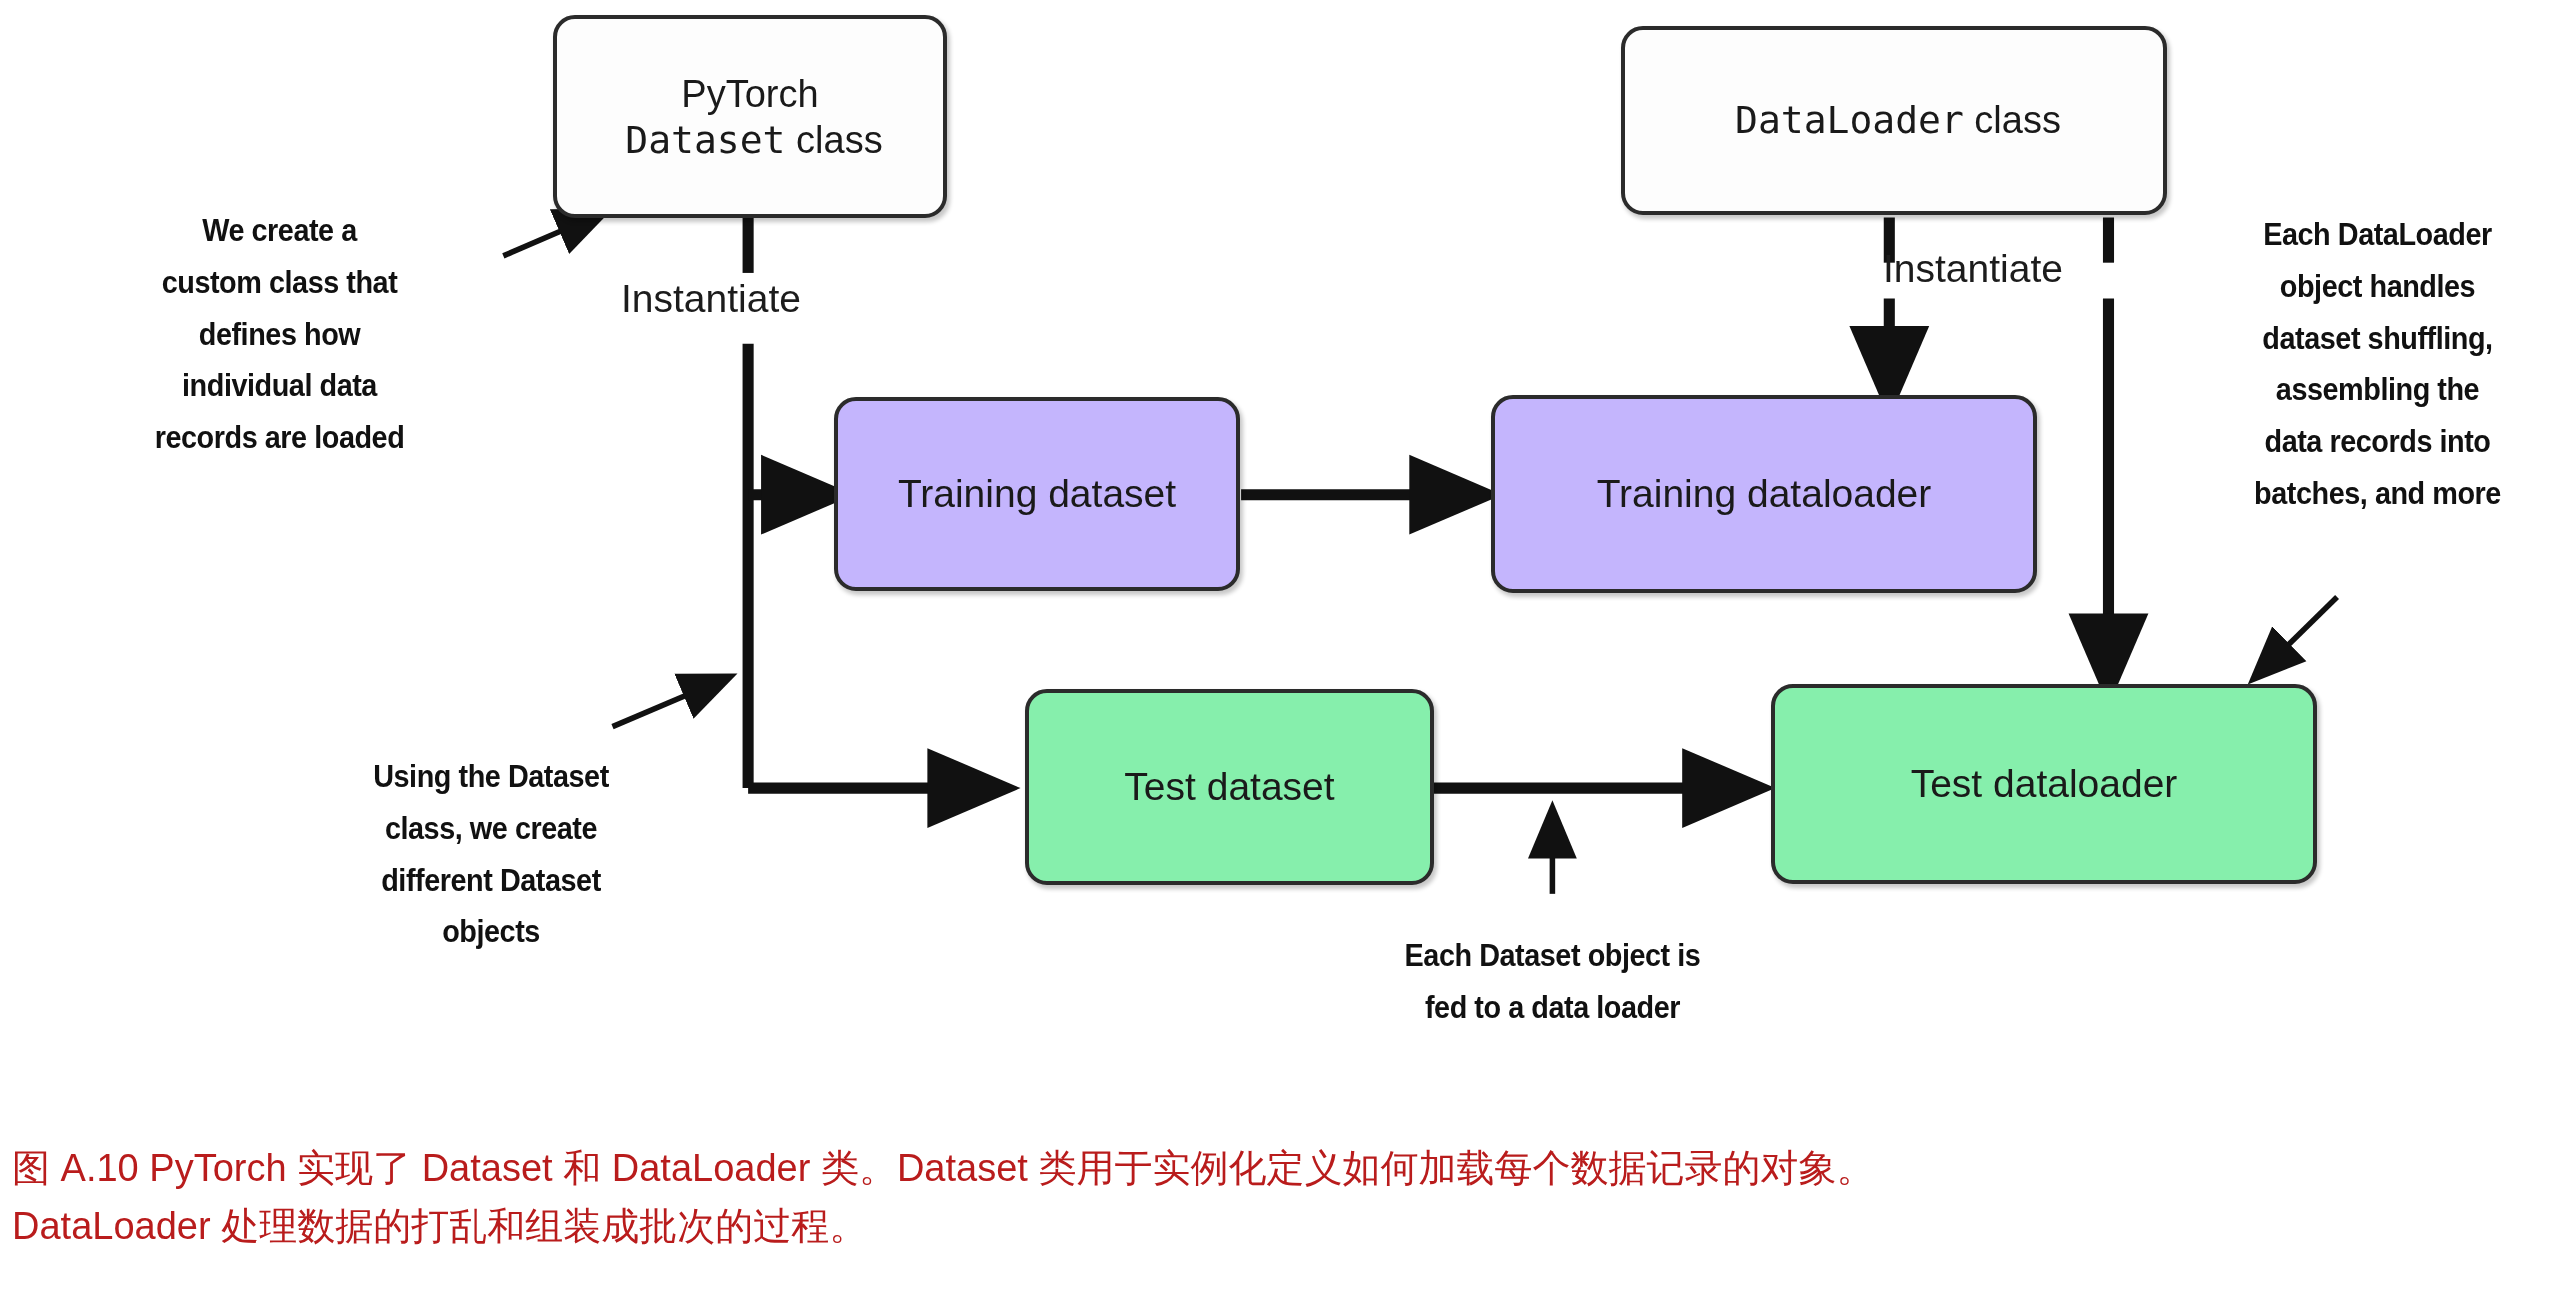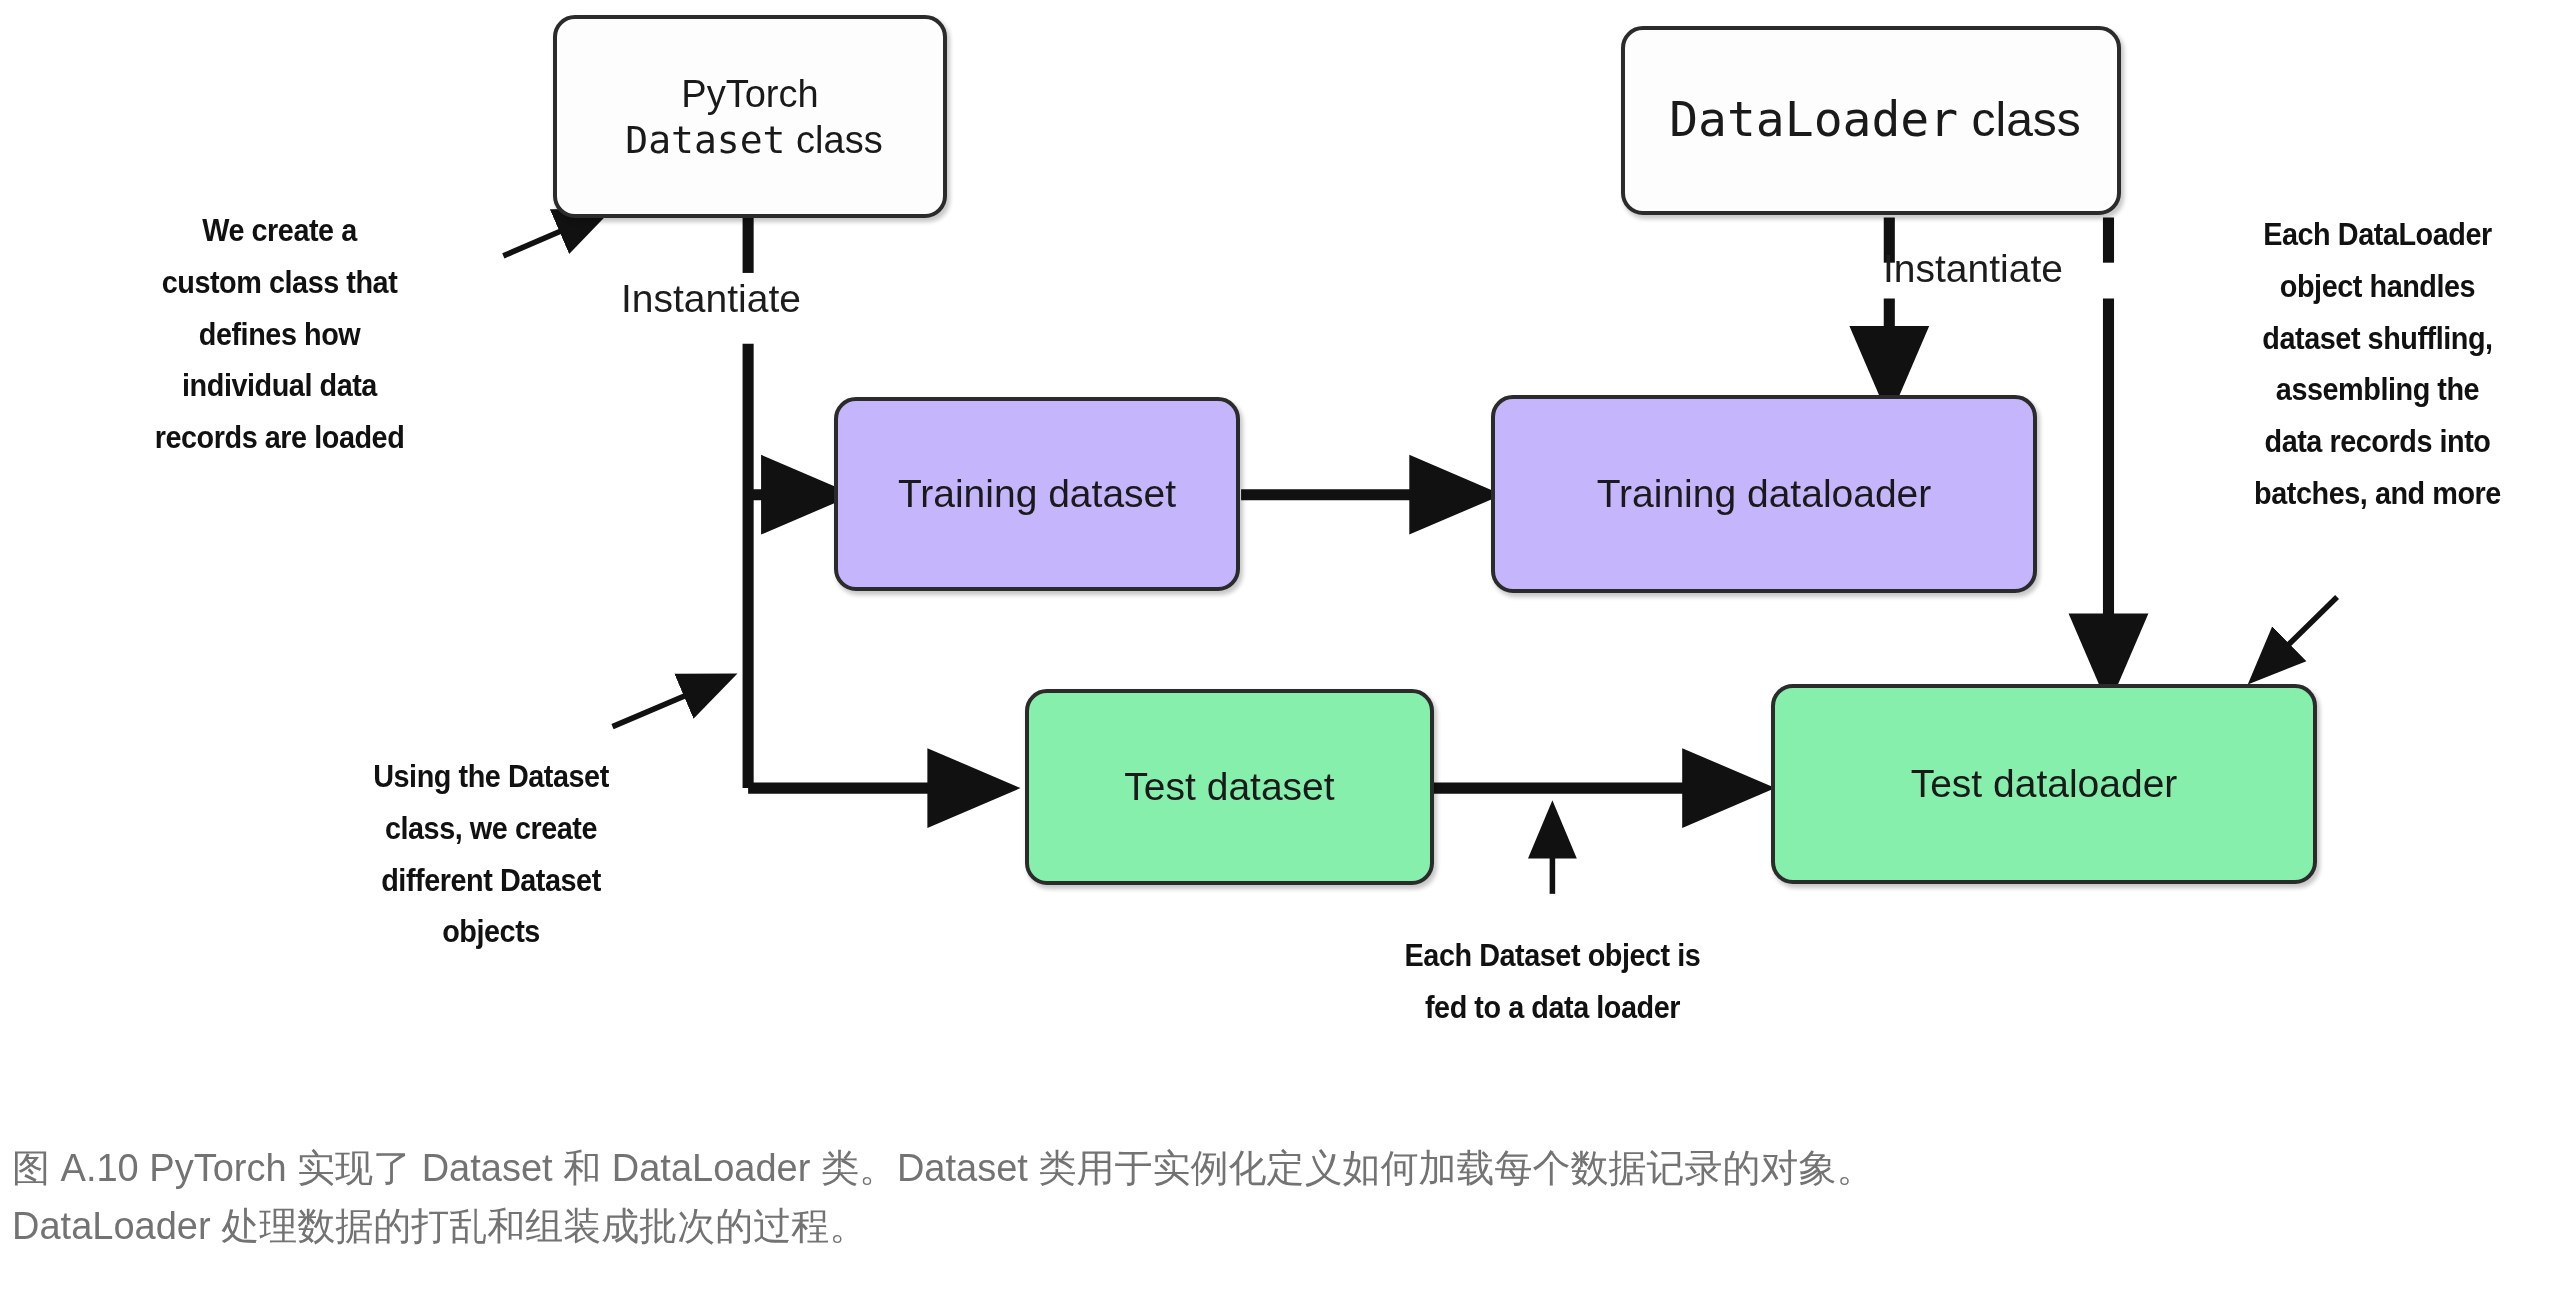--- a/index.html
+++ b/index.html
@@ -70,21 +70,21 @@
   }
 
   .caption {
     position: absolute;
     left: 12px;
     top: 1140px;
     width: 2542px;
     font-family: "Liberation Sans", sans-serif;
     font-size: 38px;
     line-height: 1.52;
-    color: #737373;
+    color: #b91c1c;
   }
   .caption div { white-space: nowrap; }
 </style>
 </head>
 <body>
 
 <svg id="diagram-canvas" viewBox="0 0 3020 1516" xmlns="http://www.w3.org/2000/svg">
   <defs>
     <marker id="fatHead" markerWidth="10" markerHeight="10" refX="5.6" refY="4" orient="auto" markerUnits="strokeWidth">
       <path d="M0,0.4 L8.4,4 L0,7.6 Z" fill="#111111"></path>
@@ -147,21 +147,21 @@
   </g>
 </svg>
 
 <div class="node-box node-class" style="left:553px; top:15.4px; width:394px; height:203px; font-size:38px; flex-direction:column;">
   <span class="sans">PyTorch</span>
   <span>
     <span class="mono">Dataset</span><span class="sans"> class</span>
   </span>
 </div>
 
-<div class="node-box node-class" style="left:1621px; top:25.6px; width:500px; height:189px; font-size:48px;">
+<div class="node-box node-class" style="left:1621px; top:25.6px; width:546px; height:189px; font-size:38px;">
   <span>
     <span class="mono">DataLoader</span><span class="sans"> class</span>
   </span>
 </div>
 
 <div class="node-box node-light" style="left:834px; top:397px; width:406px; height:194px; font-size:39px;">
   <span>Training dataset</span>
 </div>
 
 <div class="node-box node-light" style="left:1491px; top:395px; width:546px; height:198px; font-size:39px;">

